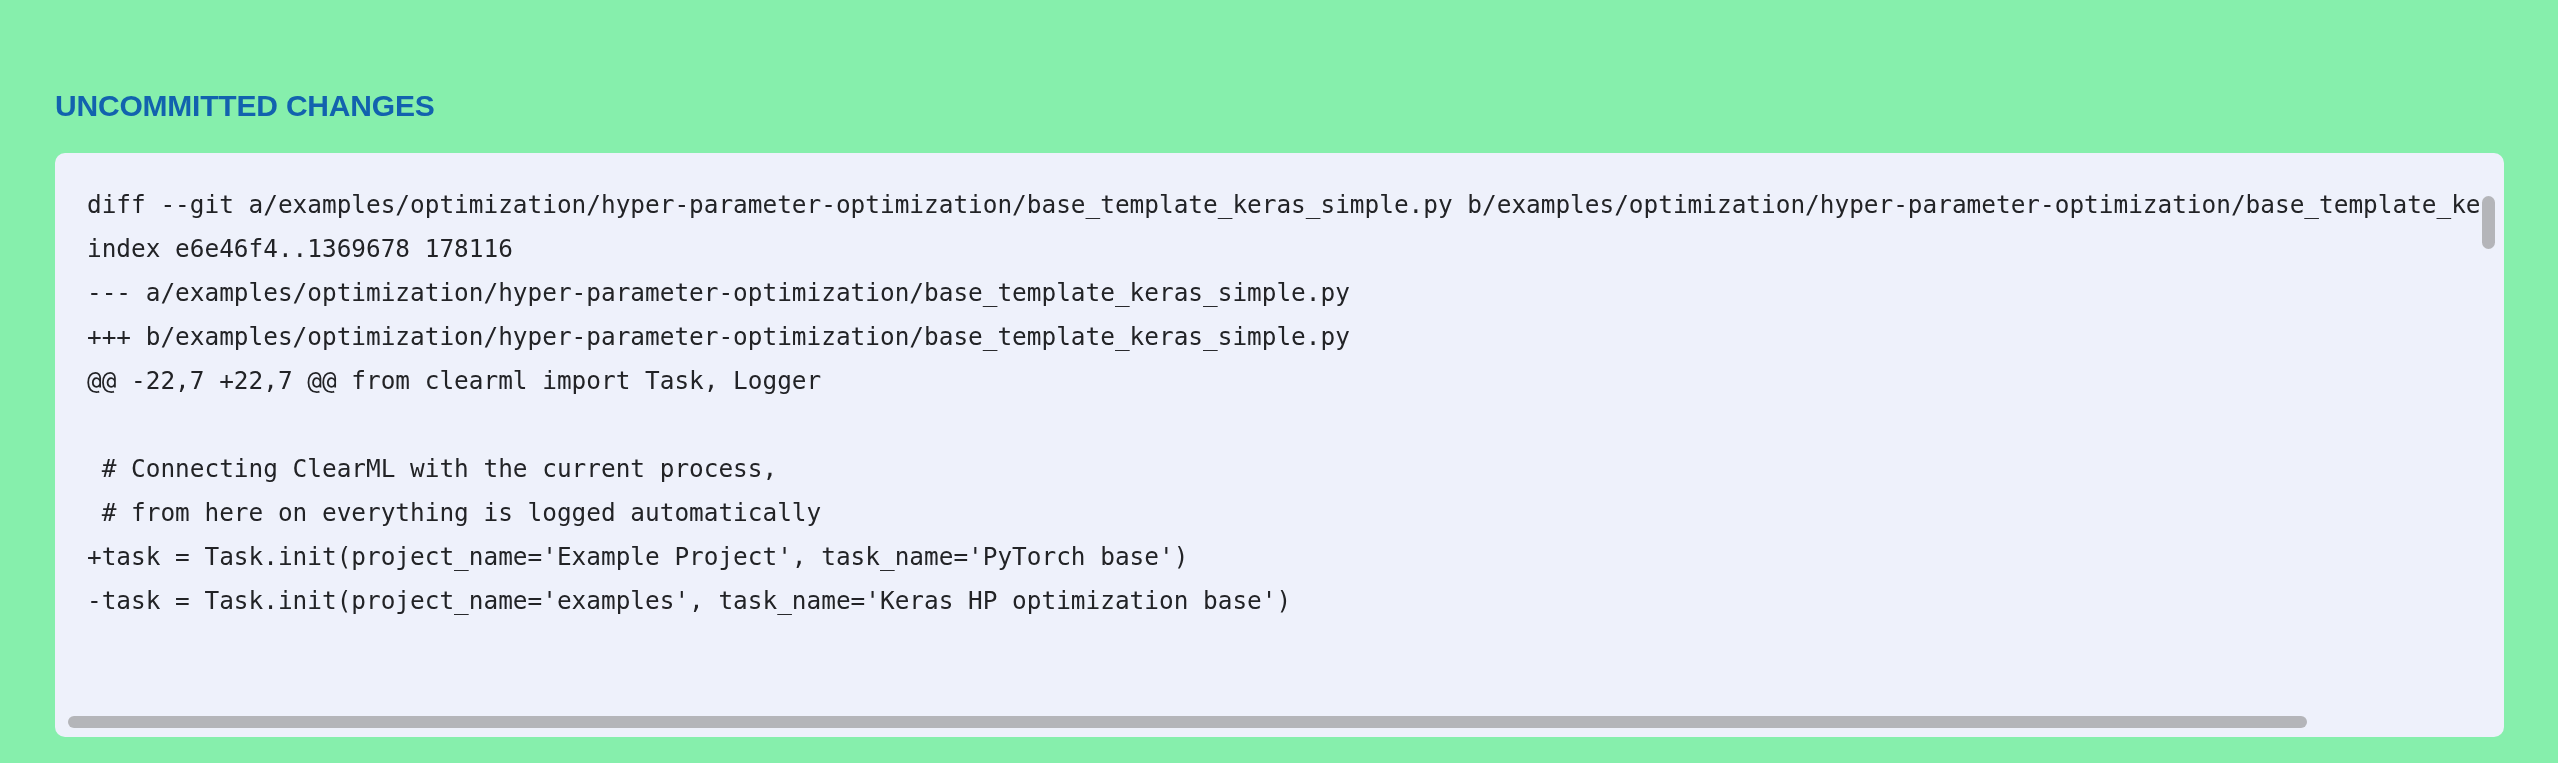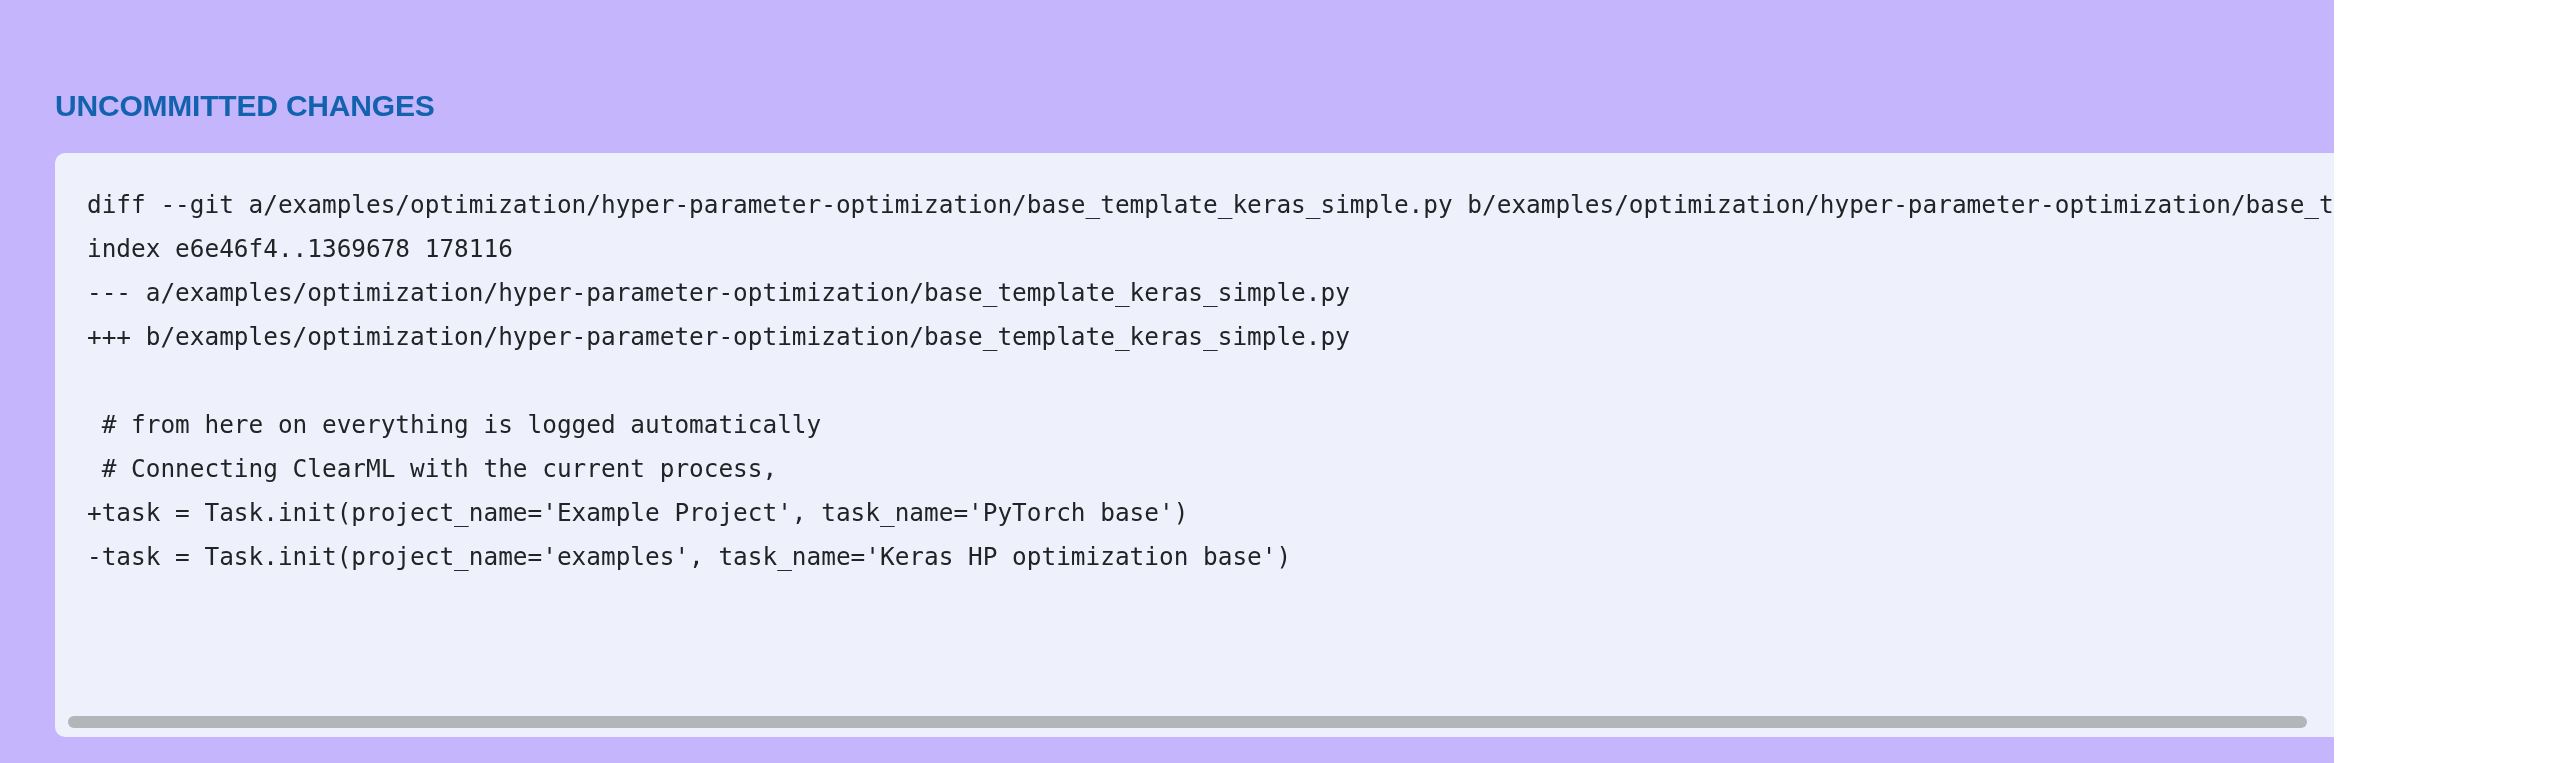--- a/index.html
+++ b/index.html
@@ -3,23 +3,23 @@
 <meta charset="utf-8">
 <style>
   html, body {
     margin: 0;
     padding: 0;
     background: #ffffff;
     font-family: "Liberation Sans", sans-serif;
   }
   .screen {
     position: relative;
-    width: 2334px;
+    width: 2558px;
     height: 763px;
-    background: #c4b5fd;
+    background: #86efac;
     overflow: hidden;
   }
   .section-title {
     position: absolute;
     left: 55px;
     top: 90px;
     font-size: 30px;
     line-height: 32px;
     font-weight: 700;
     letter-spacing: -0.2px;
@@ -78,23 +78,24 @@
 
   <div class="section-title">UNCOMMITTED CHANGES</div>
 
   <div class="diff-card">
 
     <div class="diff-content">
       <div class="code-line">diff --git a/examples/optimization/hyper-parameter-optimization/base_template_keras_simple.py b/examples/optimization/hyper-parameter-optimization/base_template_keras_simple.py</div>
       <div class="code-line">index e6e46f4..1369678 178116</div>
       <div class="code-line">--- a/examples/optimization/hyper-parameter-optimization/base_template_keras_simple.py</div>
       <div class="code-line">+++ b/examples/optimization/hyper-parameter-optimization/base_template_keras_simple.py</div>
+      <div class="code-line">@@ -22,7 +22,7 @@ from clearml import Task, Logger</div>
       <div class="code-line"></div>
+      <div class="code-line"> # Connecting ClearML with the current process,</div>
       <div class="code-line"> # from here on everything is logged automatically</div>
-      <div class="code-line"> # Connecting ClearML with the current process,</div>
       <div class="code-line">+task = Task.init(project_name='Example Project', task_name='PyTorch base')</div>
       <div class="code-line">-task = Task.init(project_name='examples', task_name='Keras HP optimization base')</div>
       <div class="code-line"></div>
     </div>
 
     <div class="v-scroll-thumb"></div>
 
     <div class="h-scroll-thumb"></div>
 
   </div>

